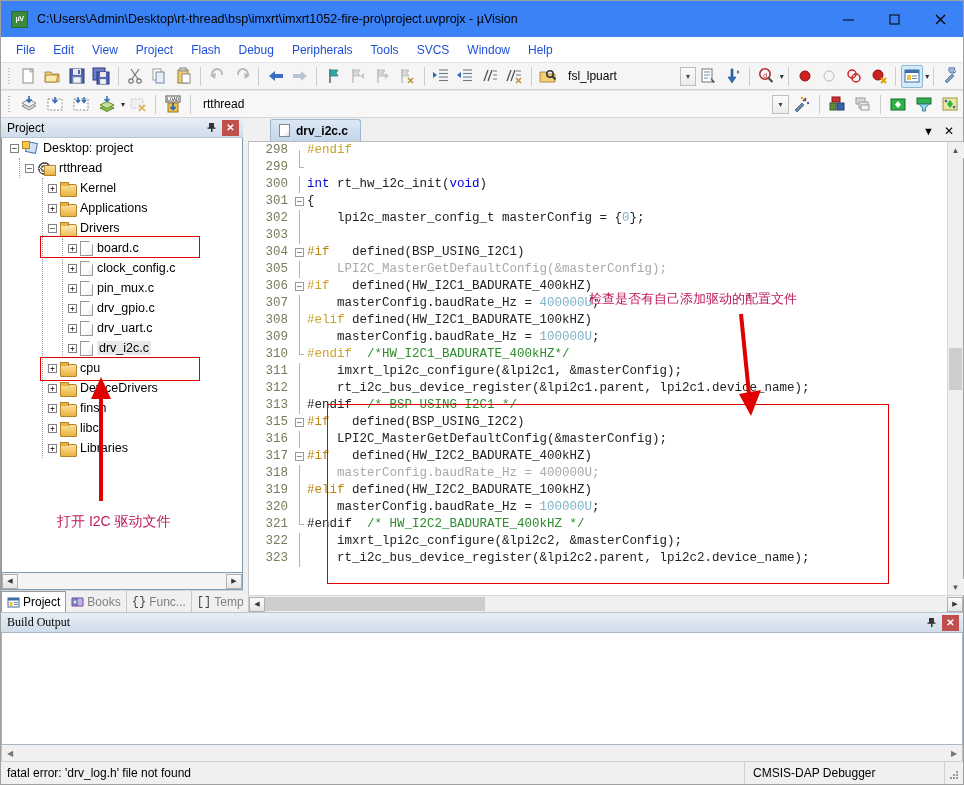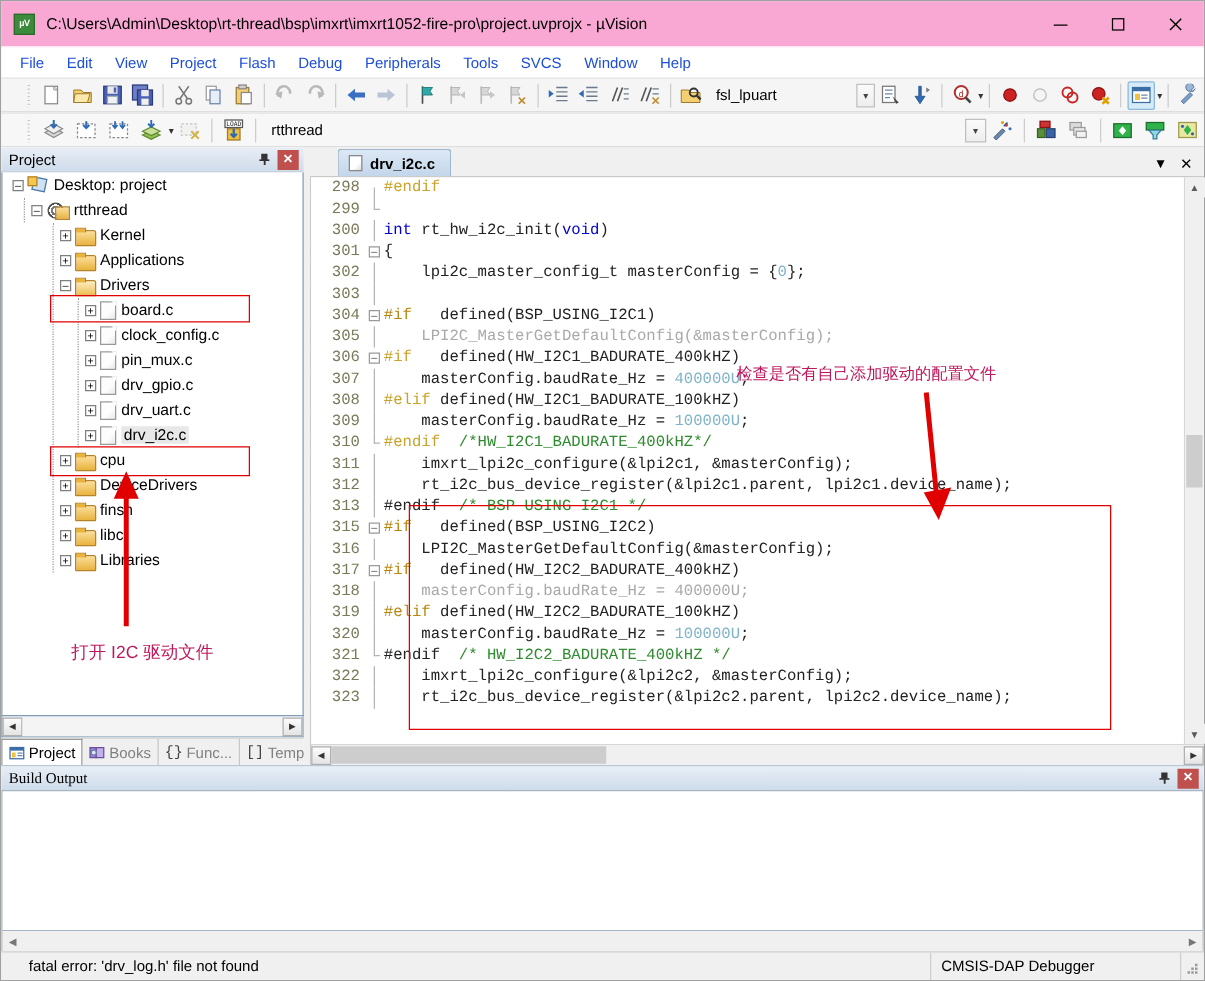--- a/index.html
+++ b/index.html
@@ -16,21 +16,21 @@
     width: 964px; height: 785px;
     background: #ffffff;
     border: 1px solid #a0a0a0;
     display: flex;
     flex-direction: column;
   }
 
   
   .titlebar {
     height: 37px;
-    background: #f9a8d4;
+    background: #3b82f6;
     display: flex;
     align-items: center;
     flex: 0 0 auto;
     border-bottom: 1px solid #ffffff;
   }
   .app-icon {
     width: 17px; height: 17px;
     margin-left: 10px; margin-right: 9px;
     background: #3c8a3c;
     border: 1px solid #2a6b2a;
@@ -73,21 +73,21 @@
 
   
   .toolbar {
     height: 28px;
     display: flex;
     align-items: center;
     background: #f5f5f5;
     border-top: 1px solid #e3e3e3;
     border-bottom: 1px solid #d6d6d6;
     flex: 0 0 auto;
-    padding-left: 16px;
+    padding-left: 2px;
   }
   .grip {
     width: 7px; height: 20px;
     margin: 0 3px;
     background-image: repeating-linear-gradient(to bottom, #b5b5b5 0 1px, transparent 1px 3px);
     background-size: 2px 3px;
     background-repeat: repeat-y;
     background-position: 2px 2px;
     opacity: .8;
   }
@@ -420,21 +420,21 @@
 
   
   .statusbar {
     height: 23px;
     background: #f0f0f0;
     display: flex; align-items: center;
     border-top: 1px solid #d0d0d0;
     font-size: 12px; color: #000;
     flex: 0 0 auto;
   }
-  .status-left { padding-left: 22px; flex: 1 1 auto; border-right:1px solid #cfcfcf; height:100%; display:flex; align-items:center;}
+  .status-left { padding-left: 6px; flex: 1 1 auto; border-right:1px solid #cfcfcf; height:100%; display:flex; align-items:center;}
   .status-right { width: 200px; padding-left: 8px; height:100%; display:flex;align-items:center; border-right:1px solid #cfcfcf;}
   .status-grip { width: 18px; height:100%; display:flex;align-items:flex-end;justify-content:center; padding-bottom:3px;}
 
   .arrow-svg { position: absolute; pointer-events:none; }
 </style>
 </head>
 <body>
 
 <div id="app">
 

